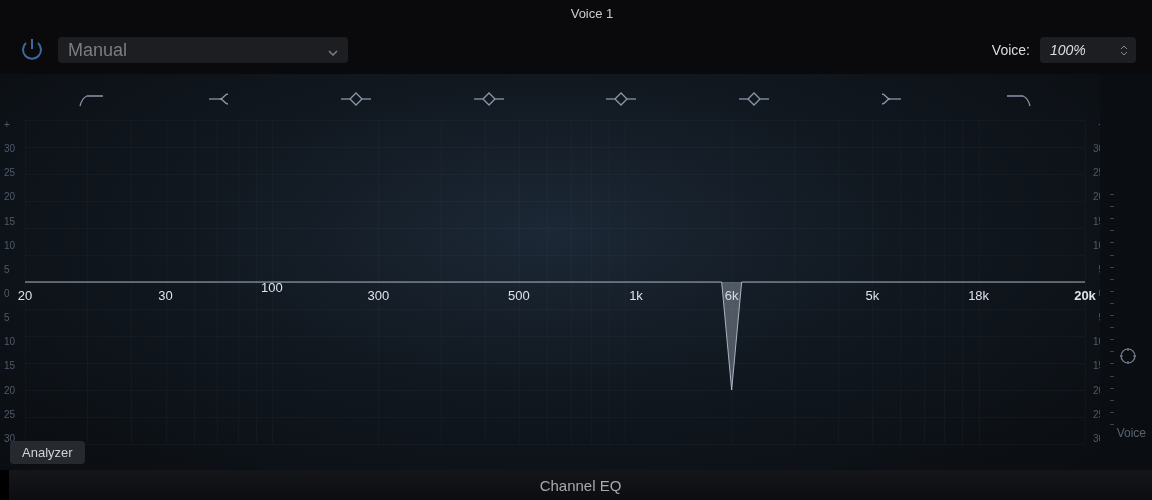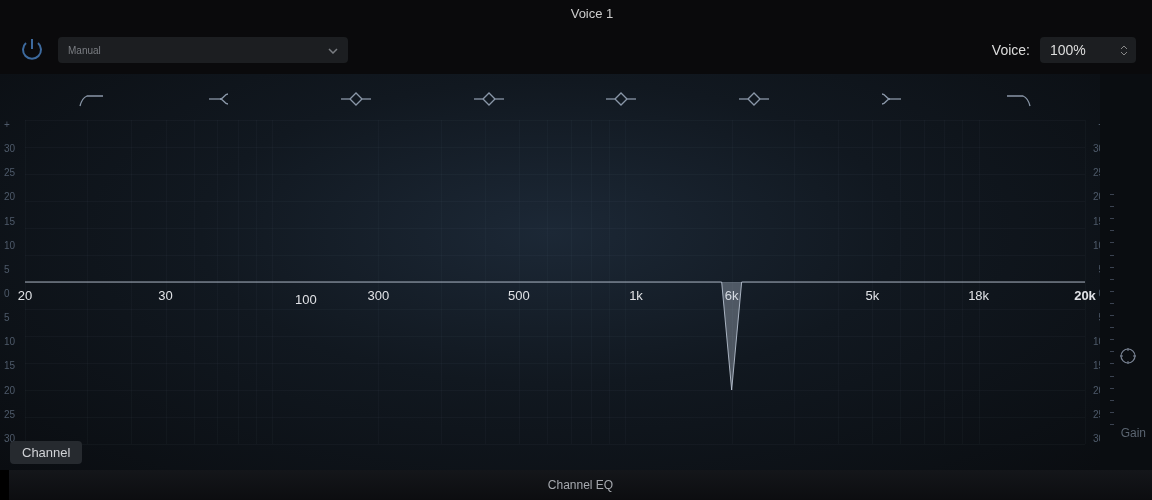--- a/index.html
+++ b/index.html
@@ -41,21 +41,21 @@
 .power-button svg { stroke: #3d6a9e; }
 .preset-select {
   width: 290px;
   height: 26px;
   background: #1c1e21;
   border-radius: 4px;
   display: flex;
   align-items: center;
   padding: 0 10px;
   color: #7a7d82;
-  font-size: 10px;
+  font-size: 18px;
   position: relative;
   cursor: pointer;
 }
 .preset-select .chev {
   position: absolute;
   right: 10px;
 }
 .toolbar-spacer { flex: 1; }
 .view-label { font-size: 14px; color: #ddd; margin-right: 10px; }
 .view-select {
@@ -63,20 +63,21 @@
   height: 26px;
   background: #1c1e21;
   border-radius: 4px;
   display: flex;
   align-items: center;
   padding: 0 10px;
   color: #ddd;
   font-size: 14px;
   position: relative;
   cursor: pointer;
+  font-style: italic;
 }
 .view-select .stepper {
   position: absolute;
   right: 8px;
   display: flex;
   flex-direction: column;
   gap: 1px;
 }
 .plot-area {
   position: absolute;
@@ -190,21 +191,21 @@
   background: #3a4250;
 }
 .footer {
   position: absolute;
   bottom: 0;
   left: 0; right: 0;
   height: 30px;
   display: flex;
   align-items: center;
   justify-content: center;
-  font-size: 12px;
+  font-size: 15px;
   color: #a6a9af;
   background: linear-gradient(#14161a, #0c0d10);
   margin-left: 9px;
 }
 </style>
 </head>
 <body>
 
 <div class="titlebar">
   <span>Voice 1</span>
@@ -370,37 +371,37 @@
       <div class="vline" style="left: 813.031px;"></div>
       <div class="vline" style="left: 847.272px;"></div>
       <div class="vline" style="left: 875.25px;"></div>
       <div class="vline" style="left: 898.904px;"></div>
       <div class="vline" style="left: 919.395px;"></div>
       <div class="vline" style="left: 937.468px;"></div>
       <div class="vline" style="left: 953.636px;"></div>
       <div class="vline" style="left: 1060px;"></div>
       <div class="freq-label" style="left: 0px; top: 168px;">20</div>
       <div class="freq-label" style="left: 140.605px; top: 168px;">30</div>
-      <div class="freq-label" style="left: 246.969px; top: 172px; margin-left: 34px;">100</div>
+      <div class="freq-label" style="left: 246.969px; top: 160px;">100</div>
       <div class="freq-label" style="left: 353.333px; top: 168px;">300</div>
       <div class="freq-label" style="left: 493.939px; top: 168px;">500</div>
       <div class="freq-label" style="left: 611px; top: 168px;">1k</div>
       <div class="freq-label" style="left: 706.667px; top: 168px;">6k</div>
       <div class="freq-label" style="left: 847.272px; top: 168px;">5k</div>
       <div class="freq-label" style="left: 953.636px; top: 168px;">18k</div>
       <div class="freq-label" style="left: 1060px; top: 168px; font-weight: bold;">20k</div>
     </div>
 
   <svg class="notch" id="curve" style="left:25px; top:46px;" width="1060" height="324">
       <path d="M0 162 L696.6666666666666 162 L706.6666666666666 270 L716.6666666666666 162 L1060 162" stroke="rgba(200,210,225,0.8)" fill="none" stroke-width="1"></path>
       <path d="M696.6666666666666 162 L706.6666666666666 270 L716.6666666666666 162 Z" fill="rgba(190,200,215,0.35)"></path>
     </svg>
 
   <div class="analyzer-btn">
-    <span>Channel</span>
+    <span>Analyzer</span>
   </div>
 </div>
 
 <div class="gain-strip">
   <div class="gain-ruler" id="gain-ruler">
       <div class="dash" style="top: 0%;"></div>
       <div class="dash" style="top: 5.26316%;"></div>
       <div class="dash" style="top: 10.5263%;"></div>
       <div class="dash" style="top: 15.7895%;"></div>
       <div class="dash" style="top: 21.0526%;"></div>
@@ -422,18 +423,18 @@
     </div>
   <div class="gain-knob">
     <svg width="20" height="20" viewBox="0 0 20 20">
       <circle cx="10" cy="10" r="7" fill="none" stroke="#7a8494" stroke-width="1.2"></circle>
       <line x1="2" y1="10" x2="5" y2="10" stroke="#7a8494"></line>
       <line x1="15" y1="10" x2="18" y2="10" stroke="#7a8494"></line>
       <line x1="10" y1="2" x2="10" y2="5" stroke="#7a8494"></line>
       <line x1="10" y1="15" x2="10" y2="18" stroke="#7a8494"></line>
     </svg>
   </div>
-  <div class="gain-label">Gain</div>
+  <div class="gain-label">Voice</div>
 </div>
 
 <div class="footer">
   <span>Channel EQ</span>
 </div>
 
 </body></html>

